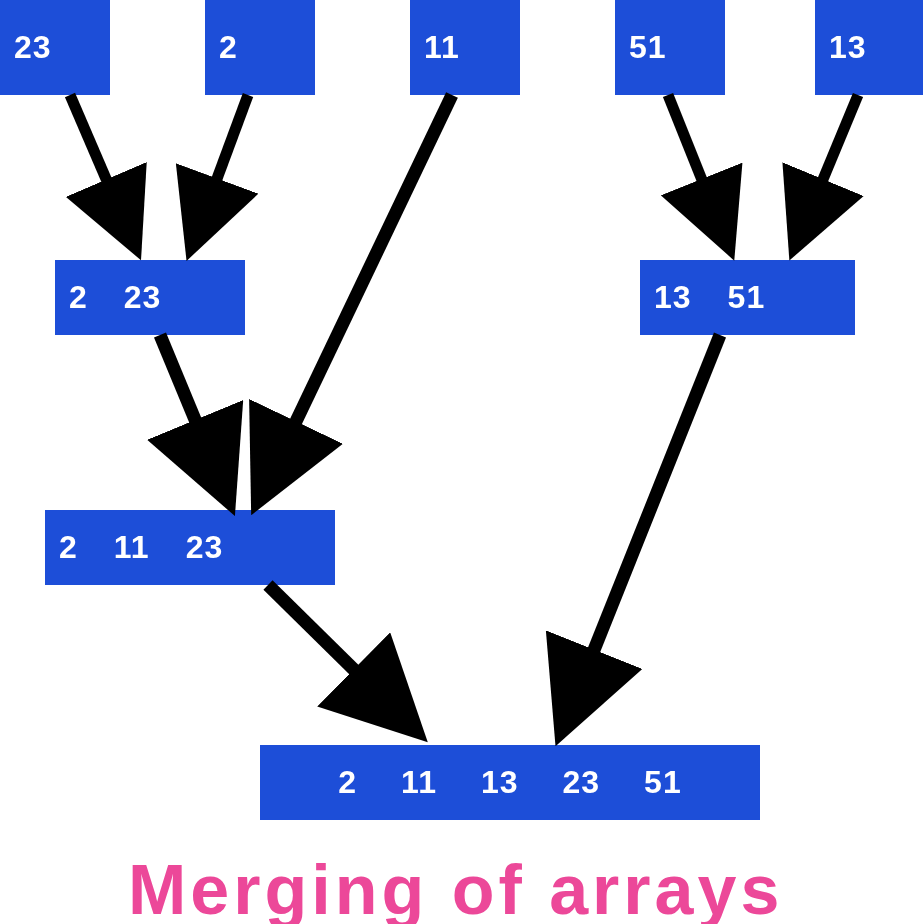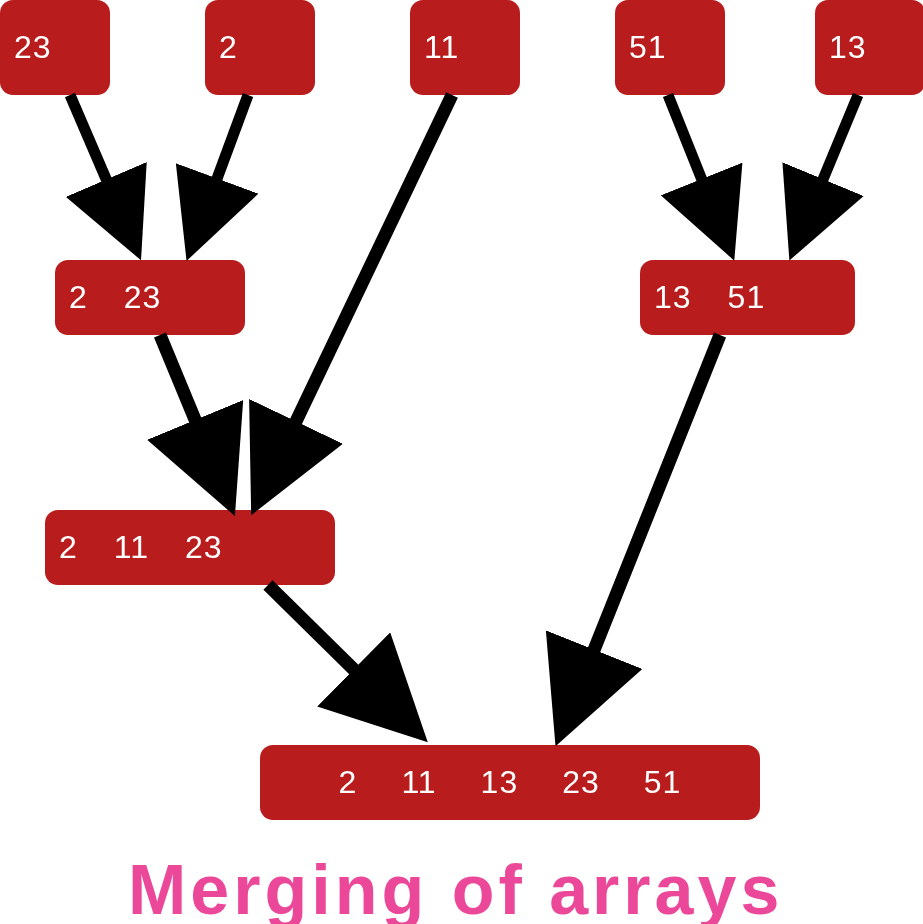--- a/index.html
+++ b/index.html
@@ -7,31 +7,30 @@
     padding: 0;
     width: 923px;
     height: 924px;
     background: #ffffff;
     font-family: Arial, Helvetica, sans-serif;
     position: relative;
     overflow: hidden;
   }
   .box {
     position: absolute;
-    background: #b91c1c;
+    background: #1d4ed8;
     color: #ffffff;
-    font-weight: normal;
+    font-weight: bold;
     font-size: 32px;
     display: flex;
     align-items: center;
     justify-content: flex-start;
     padding-left: 14px;
     box-sizing: border-box;
     letter-spacing: 1px;
-    border-radius: 13px;
   }
   .box .cell {
     display: inline-block;
     margin-right: 36px;
   }
   .box .cell:last-child { margin-right: 0; }
   .caption {
     position: absolute;
     font-weight: bold;
     font-size: 70px;

